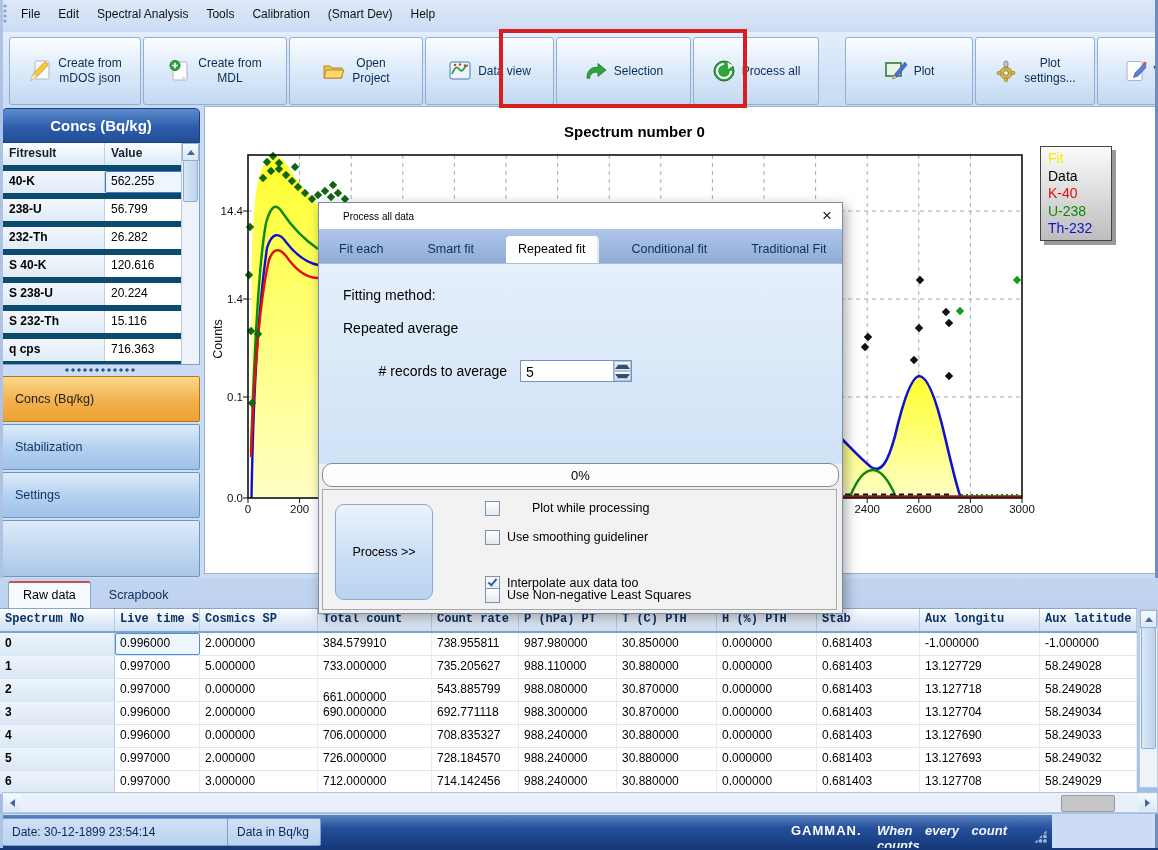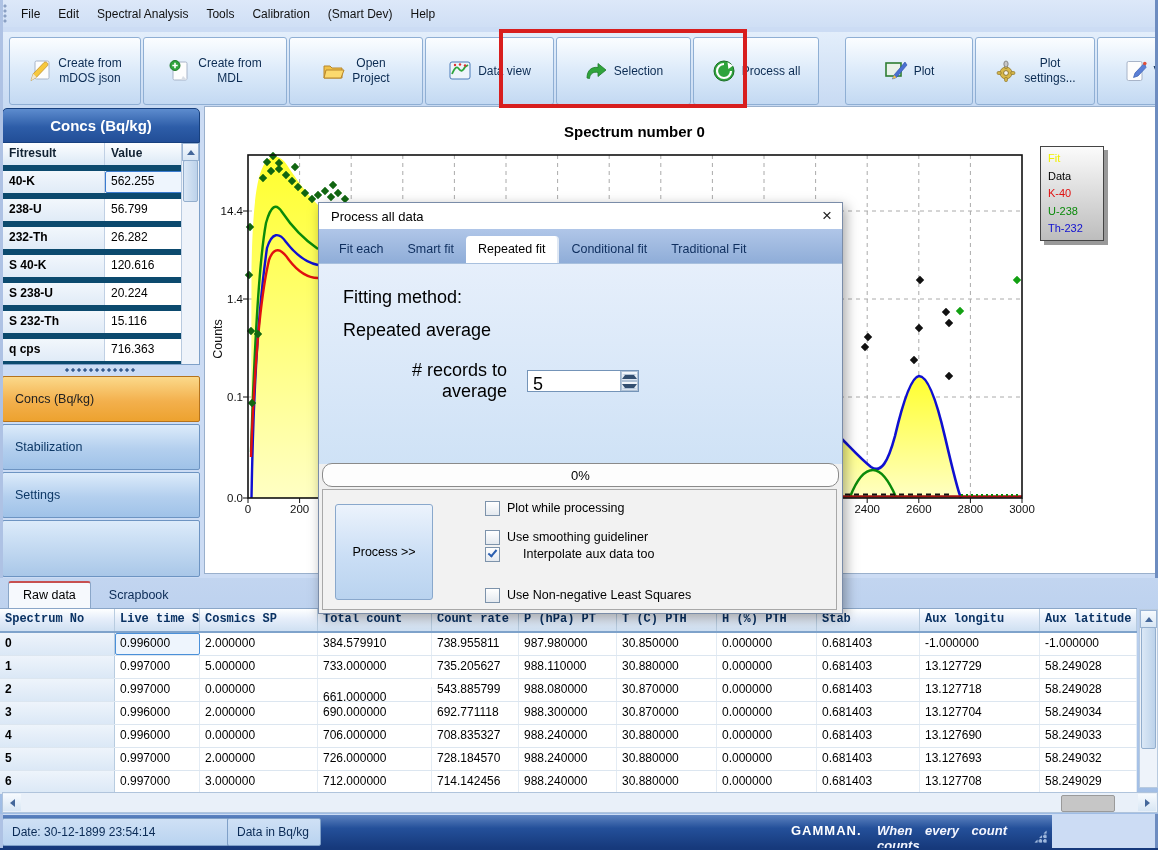--- a/index.html
+++ b/index.html
@@ -50,50 +50,50 @@
   .nav-btn{height:44px;margin-top:2px;background:linear-gradient(#dcebfa,#b3cfee 55%,#9fc2e8);border:1px solid #6d94c2;border-radius:2px;
            display:flex;align-items:center;padding-left:12px;color:#0d3866;font-size:12.5px;cursor:pointer;}
   .nav-btn.active{background:linear-gradient(#fbd98a,#f3b04d 55%,#eda22f);border-color:#b5731c;color:#222;}
   .nav-empty{height:55px;margin-top:2px;background:linear-gradient(#dcebfa,#a9c7e8);border:1px solid #6d94c2;border-radius:2px;}
 
   
   .chart-panel{left:204px;top:106px;width:952px;height:466px;background:#fff;border:1px solid #9ab0cc;}
   .chart-title{position:absolute;left:42px;top:16px;width:775px;text-align:center;font-weight:bold;font-size:15px;}
   svg text.tick{font-family:"Liberation Sans",sans-serif;font-size:11.5px;fill:#111;}
   svg text.axis-label{font-family:"Liberation Sans",sans-serif;font-size:12.5px;fill:#111;}
-  .legend{position:absolute;left:835px;top:39px;width:64px;height:95px;padding:3px 0 0 7px;box-sizing:border-box;
+  .legend{position:absolute;left:835px;top:39px;width:72px;height:95px;padding:3px 0 0 7px;box-sizing:border-box;
           background:linear-gradient(#fbfbfb,#bdbdbd);border:1px solid #444;box-shadow:4px 4px 0 rgba(70,70,70,.55);
-          font-size:11px;line-height:17.5px;}
+          font-size:14px;line-height:17.5px;}
 
   
   .dialog{left:318px;top:202px;width:523px;height:410px;background:#f0f0f0;border:1px solid #7a8ca8;
           box-shadow:3px 4px 12px rgba(0,0,0,.35);z-index:40;}
   .dlg-titlebar{height:26px;background:#fff;display:flex;align-items:center;}
-  .dlg-title{padding-left:12px;font-size:13px;}
+  .dlg-title{padding-left:24px;font-size:10px;}
   .dlg-close{margin-left:auto;width:30px;height:24px;display:flex;align-items:center;justify-content:center;
              font-size:17px;color:#222;cursor:pointer;}
-  .dlg-tabs{height:34px;background:linear-gradient(#b0c6e8,#8fadd8);display:flex;align-items:flex-end;padding-left:8px;}
+  .dlg-tabs{height:34px;background:linear-gradient(#b0c6e8,#8fadd8);display:flex;align-items:flex-end;padding-left:8px;gap:20px;}
   .dlg-tab{padding:6px 12px 7px;color:#0e2e5e;font-size:12.5px;cursor:pointer;position:relative;}
   .dlg-tab.active{background:#fff;border-radius:4px 4px 0 0;color:#000;border-right:2px solid #dfe8f4;}
-  .dlg-content{position:relative;height:200px;background:linear-gradient(#e6effb,#cfe2f6);border-top:1px solid #a8c0de;font-size:18px;padding-left:32px;}
+  .dlg-content{position:relative;height:200px;background:linear-gradient(#e6effb,#cfe2f6);border-top:1px solid #a8c0de;font-size:14px;padding-left:32px;}
   .dlg-line1{position:absolute;left:24px;top:23px;}
   .dlg-line2{position:absolute;left:24px;top:56px;}
   .spin-row{position:absolute;left:28px;top:96px;display:flex;align-items:center;}
-  .spin-label{width:160px;text-align:right;margin-right:20px;}
+  .spin-label{width:160px;text-align:right;margin-right:13px;}
   .spinbox{width:112px;height:22px;background:#fff;border:1px solid #7494b8;display:flex;box-sizing:border-box;}
   .spin-val{flex:1;padding:3px 0 0 5px;}
   .spin-arrows{width:17px;display:flex;flex-direction:column;border-left:1px solid #9ab2cc;}
   .spin-arrows div{flex:1;display:flex;align-items:center;justify-content:center;background:linear-gradient(#f4f8fc,#d8e3ef);border:1px solid #b0c2d6;cursor:pointer;}
   .spin-arrows .tri.up{border-bottom-width:4px;border-left-width:3.5px;border-right-width:3.5px;border-bottom-color:#334f70;}
   .spin-arrows .tri.down{border-top-width:4px;border-left-width:3.5px;border-right-width:3.5px;border-top-color:#334f70;}
   .dlg-progress{position:absolute;left:3px;top:260px;width:515px;height:22px;background:#fdfdfd;border:1px solid #8a8a8a;
                 border-radius:10px;display:flex;align-items:center;justify-content:center;font-size:13px;}
   .dlg-bottom{position:absolute;left:3px;top:286px;width:515px;height:121px;background:#f2f2f2;border:1px solid #a8a8a8;box-sizing:border-box;}
   .process-btn{position:absolute;left:12px;top:14px;width:96px;height:94px;background:linear-gradient(#ecf3fc,#cadef5 55%,#b9d3ef);
-               border:1px solid #89a8cc;border-radius:3px;display:flex;align-items:center;justify-content:center;font-size:12.5px;cursor:pointer;}
+               border:1px solid #89a8cc;border-radius:9px;display:flex;align-items:center;justify-content:center;font-size:12.5px;cursor:pointer;}
   .cb-row{position:absolute;left:162px;display:flex;align-items:center;height:18px;cursor:pointer;}
   .cb-box{width:13px;height:13px;background:linear-gradient(#fff,#e4e9ef);border:1px solid #7d93ab;margin-right:7px;position:relative;}
   .cb-box .mark{position:absolute;left:2px;top:2px;width:7px;height:3px;border-left:2px solid #2b5fb0;border-bottom:2px solid #2b5fb0;transform:rotate(-50deg);}
   .cb-label{font-size:12.5px;}
 
   
   .bottom{left:0;top:578px;width:1158px;height:236px;background:linear-gradient(#c2d5f0,#9fbce4);z-index:10;}
   .b-tabs{position:absolute;left:8px;top:4px;height:26px;display:flex;align-items:flex-end;gap:4px;}
   .b-tab{padding:5px 14px 6px;color:#0a2a55;font-size:12.5px;cursor:pointer;}
   .b-tab.active{background:#f6f9fd;border:1px solid #8aa6c8;border-bottom:none;border-top:2px solid #c75050;border-radius:3px 3px 0 0;color:#000;}
@@ -421,29 +421,29 @@
           </div>
         </div>
       </div>
     </div>
     <div class="dlg-progress">
       <span>0%</span>
     </div>
     <div class="dlg-bottom">
       <div class="process-btn">Process &gt;&gt;</div>
       <div id="cb-list">
-          <div class="cb-row" style="top: 9px;">
+          <div class="cb-row" style="top: 9px; gap: 25px;">
             <span class="cb-box"></span>
             <span class="cb-label">Plot while processing</span>
           </div>
           <div class="cb-row" style="top: 38px;">
             <span class="cb-box"></span>
             <span class="cb-label">Use smoothing guideliner</span>
           </div>
-          <div class="cb-row" style="top: 55px; gap: 16px;">
+          <div class="cb-row" style="top: 84px;">
             <span class="cb-box">
               <span class="mark"></span>
             </span>
             <span class="cb-label">Interpolate aux data too</span>
           </div>
           <div class="cb-row" style="top: 96px;">
             <span class="cb-box"></span>
             <span class="cb-label">Use Non-negative Least Squares</span>
           </div>
         </div>

